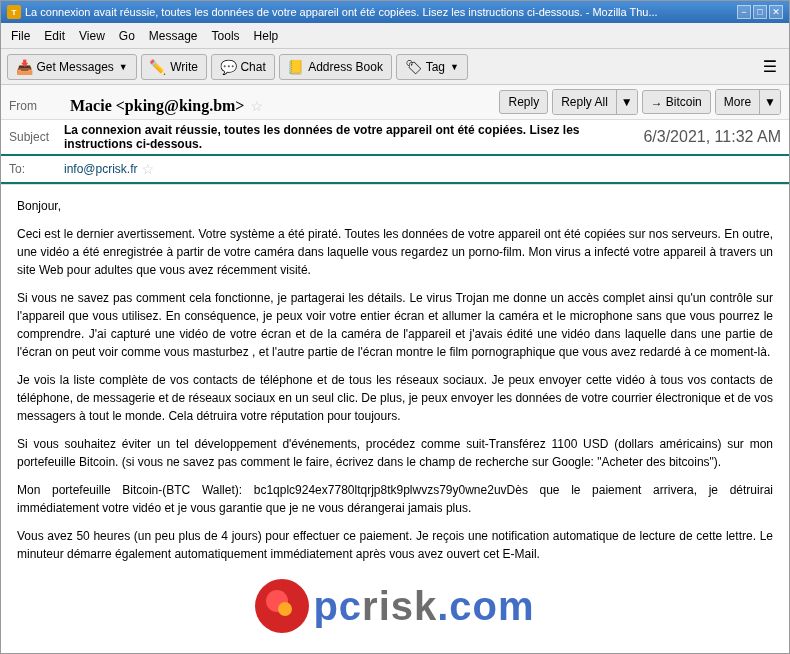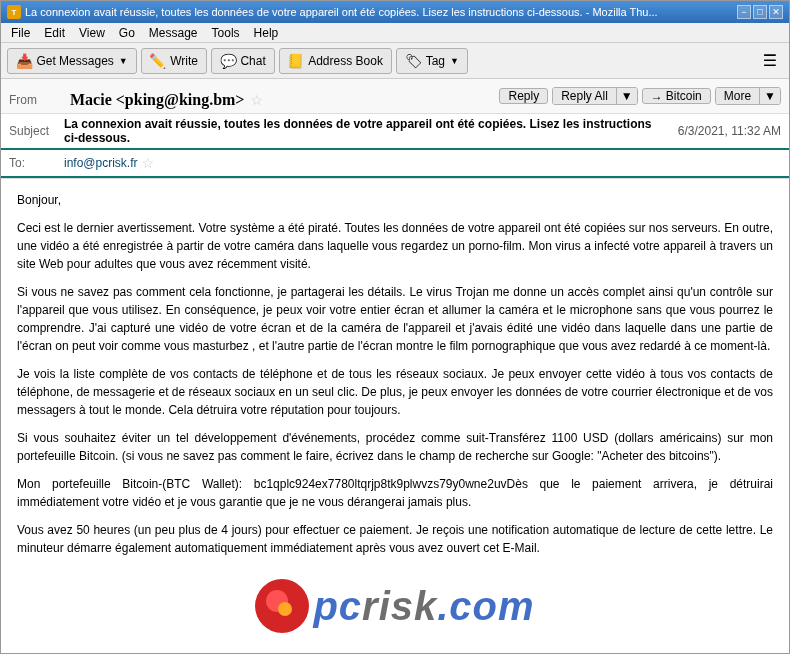--- a/index.html
+++ b/index.html
@@ -7,43 +7,43 @@
 
     
     .window { width: 790px; height: 654px; background: #fff; display: flex; flex-direction: column; border: 1px solid #999; }
     .title-bar { background: linear-gradient(to bottom, #4a90d9, #2d6db5); color: white; padding: 4px 6px; display: flex; align-items: center; justify-content: space-between; height: 22px; }
     .title-bar-left { display: flex; align-items: center; gap: 4px; font-size: 11px; overflow: hidden; white-space: nowrap; text-overflow: ellipsis; max-width: 680px; }
     .title-bar-icon { width: 14px; height: 14px; background: #e8a000; border-radius: 2px; flex-shrink: 0; display: flex; align-items: center; justify-content: center; font-size: 8px; color: white; font-weight: bold; }
     .title-bar-controls { display: flex; gap: 2px; }
     .title-btn { width: 14px; height: 14px; border: 1px solid rgba(255,255,255,0.5); background: rgba(255,255,255,0.2); cursor: pointer; display: flex; align-items: center; justify-content: center; font-size: 9px; color: white; }
 
     
-    .menu-bar { background: #f0f0f0; border-bottom: 1px solid #ccc; padding: 2px 4px; display: flex; gap: 2px; height: 20px; align-items: center; }
+    .menu-bar { background: #f0f0f0; border-bottom: 1px solid #ccc; padding: 2px 4px; display: flex; gap: 2px; height: 26px; align-items: center; }
     .menu-item { padding: 1px 6px; font-size: 12px; cursor: pointer; color: #000; }
 
     
     .toolbar { background: #f0f0f0; border-bottom: 1px solid #ccc; padding: 3px 6px; display: flex; align-items: center; gap: 4px; height: 36px; }
     .toolbar-btn { display: flex; align-items: center; gap: 3px; padding: 3px 8px; background: #e8e8e8; border: 1px solid #b0b0b0; border-radius: 3px; cursor: pointer; font-size: 12px; color: #000; height: 26px; }
     .toolbar-btn-icon { font-size: 14px; }
     .toolbar-spacer { flex: 1; }
     .hamburger { font-size: 16px; cursor: pointer; padding: 2px 6px; }
 
     
     .email-header { border-bottom: 1px solid #ddd; padding: 0; background: #fff; }
     .header-row { display: flex; align-items: center; padding: 3px 8px; border-bottom: 2px solid #0f766e; min-height: 28px; }
     .header-row.actions { justify-content: space-between; padding: 4px 8px; background: #f8f8f8; border-bottom: 1px solid #ddd; }
     .header-from-left { display: flex; align-items: center; gap: 6px; font-size: 12px; margin-top: 8px; }
     .header-actions { display: flex; align-items: center; gap: 4px; }
-    .action-btn { display: flex; align-items: center; gap: 3px; padding: 3px 8px; background: #e8e8e8; border: 1px solid #b0b0b0; border-radius: 3px; cursor: pointer; font-size: 12px; height: 16px; }
+    .action-btn { display: flex; align-items: center; gap: 3px; padding: 3px 8px; background: #e8e8e8; border: 1px solid #b0b0b0; border-radius: 3px; cursor: pointer; font-size: 12px; height: 24px; }
     .action-btn-dropdown { padding: 3px 4px; border-left: 1px solid #999; }
     .label-col { color: #666; font-size: 12px; min-width: 55px; font-weight: normal; }
     .from-name { font-weight: bold; font-size: 16px; font-family: Liberation Serif, serif; }
     .star-icon { color: #ccc; font-size: 14px; cursor: pointer; }
     .subject-text { font-weight: bold; font-size: 12px; flex: 1; }
-    .date-text { color: #555; font-size: 12px; margin-left: auto; padding-left: 16px; }
+    .date-text { color: #555; font-size: 16px; margin-left: auto; padding-left: 16px; }
     .to-text { font-size: 12px; color: #0c4a6e; }
 
     
     .email-body { flex: 1; overflow-y: auto; padding: 12px 16px; background: #fff; font-size: 12px; line-height: 1.5; color: #000; position: relative; }
     .email-body p { margin-bottom: 10px; text-align: justify; }
 
     
     .email-body::-webkit-scrollbar { width: 14px; }
     .email-body::-webkit-scrollbar-track { background: #f0f0f0; border-left: 1px solid #ddd; }
     .email-body::-webkit-scrollbar-thumb { background: #c0c0c0; border: 1px solid #aaa; }
@@ -161,19 +161,19 @@
       <div class="watermark-inner">
 
         <div style="position:relative; width:54px; height:54px;">
           <div style="position:absolute; top:0; left:0; width:54px; height:54px; border-radius:50%; background:#cc0000; display:flex; align-items:center; justify-content:center;">
             <div style="position:relative; width:36px; height:36px;">
               <div style="width:22px; height:22px; background:#ff3333; border-radius:50%; position:absolute; top:2px; left:2px;"></div>
               <div style="width:14px; height:14px; background:#ff9900; border-radius:50%; position:absolute; top:14px; left:14px;"></div>
             </div>
           </div>
         </div>
-        <div style="font-size:40px; font-weight:900; color:#555; font-style:italic; letter-spacing:1px; line-height:1;">
+        <div style="font-size:40px; font-weight:900; color:#555; letter-spacing:1px; line-height:1;">
           <span style="color:#2255bb;">pc</span><span>risk</span><span style="color:#2255bb;">.com</span>
         </div>
       </div>
     </div>
   </div>
 </div>
 
 </body></html>

